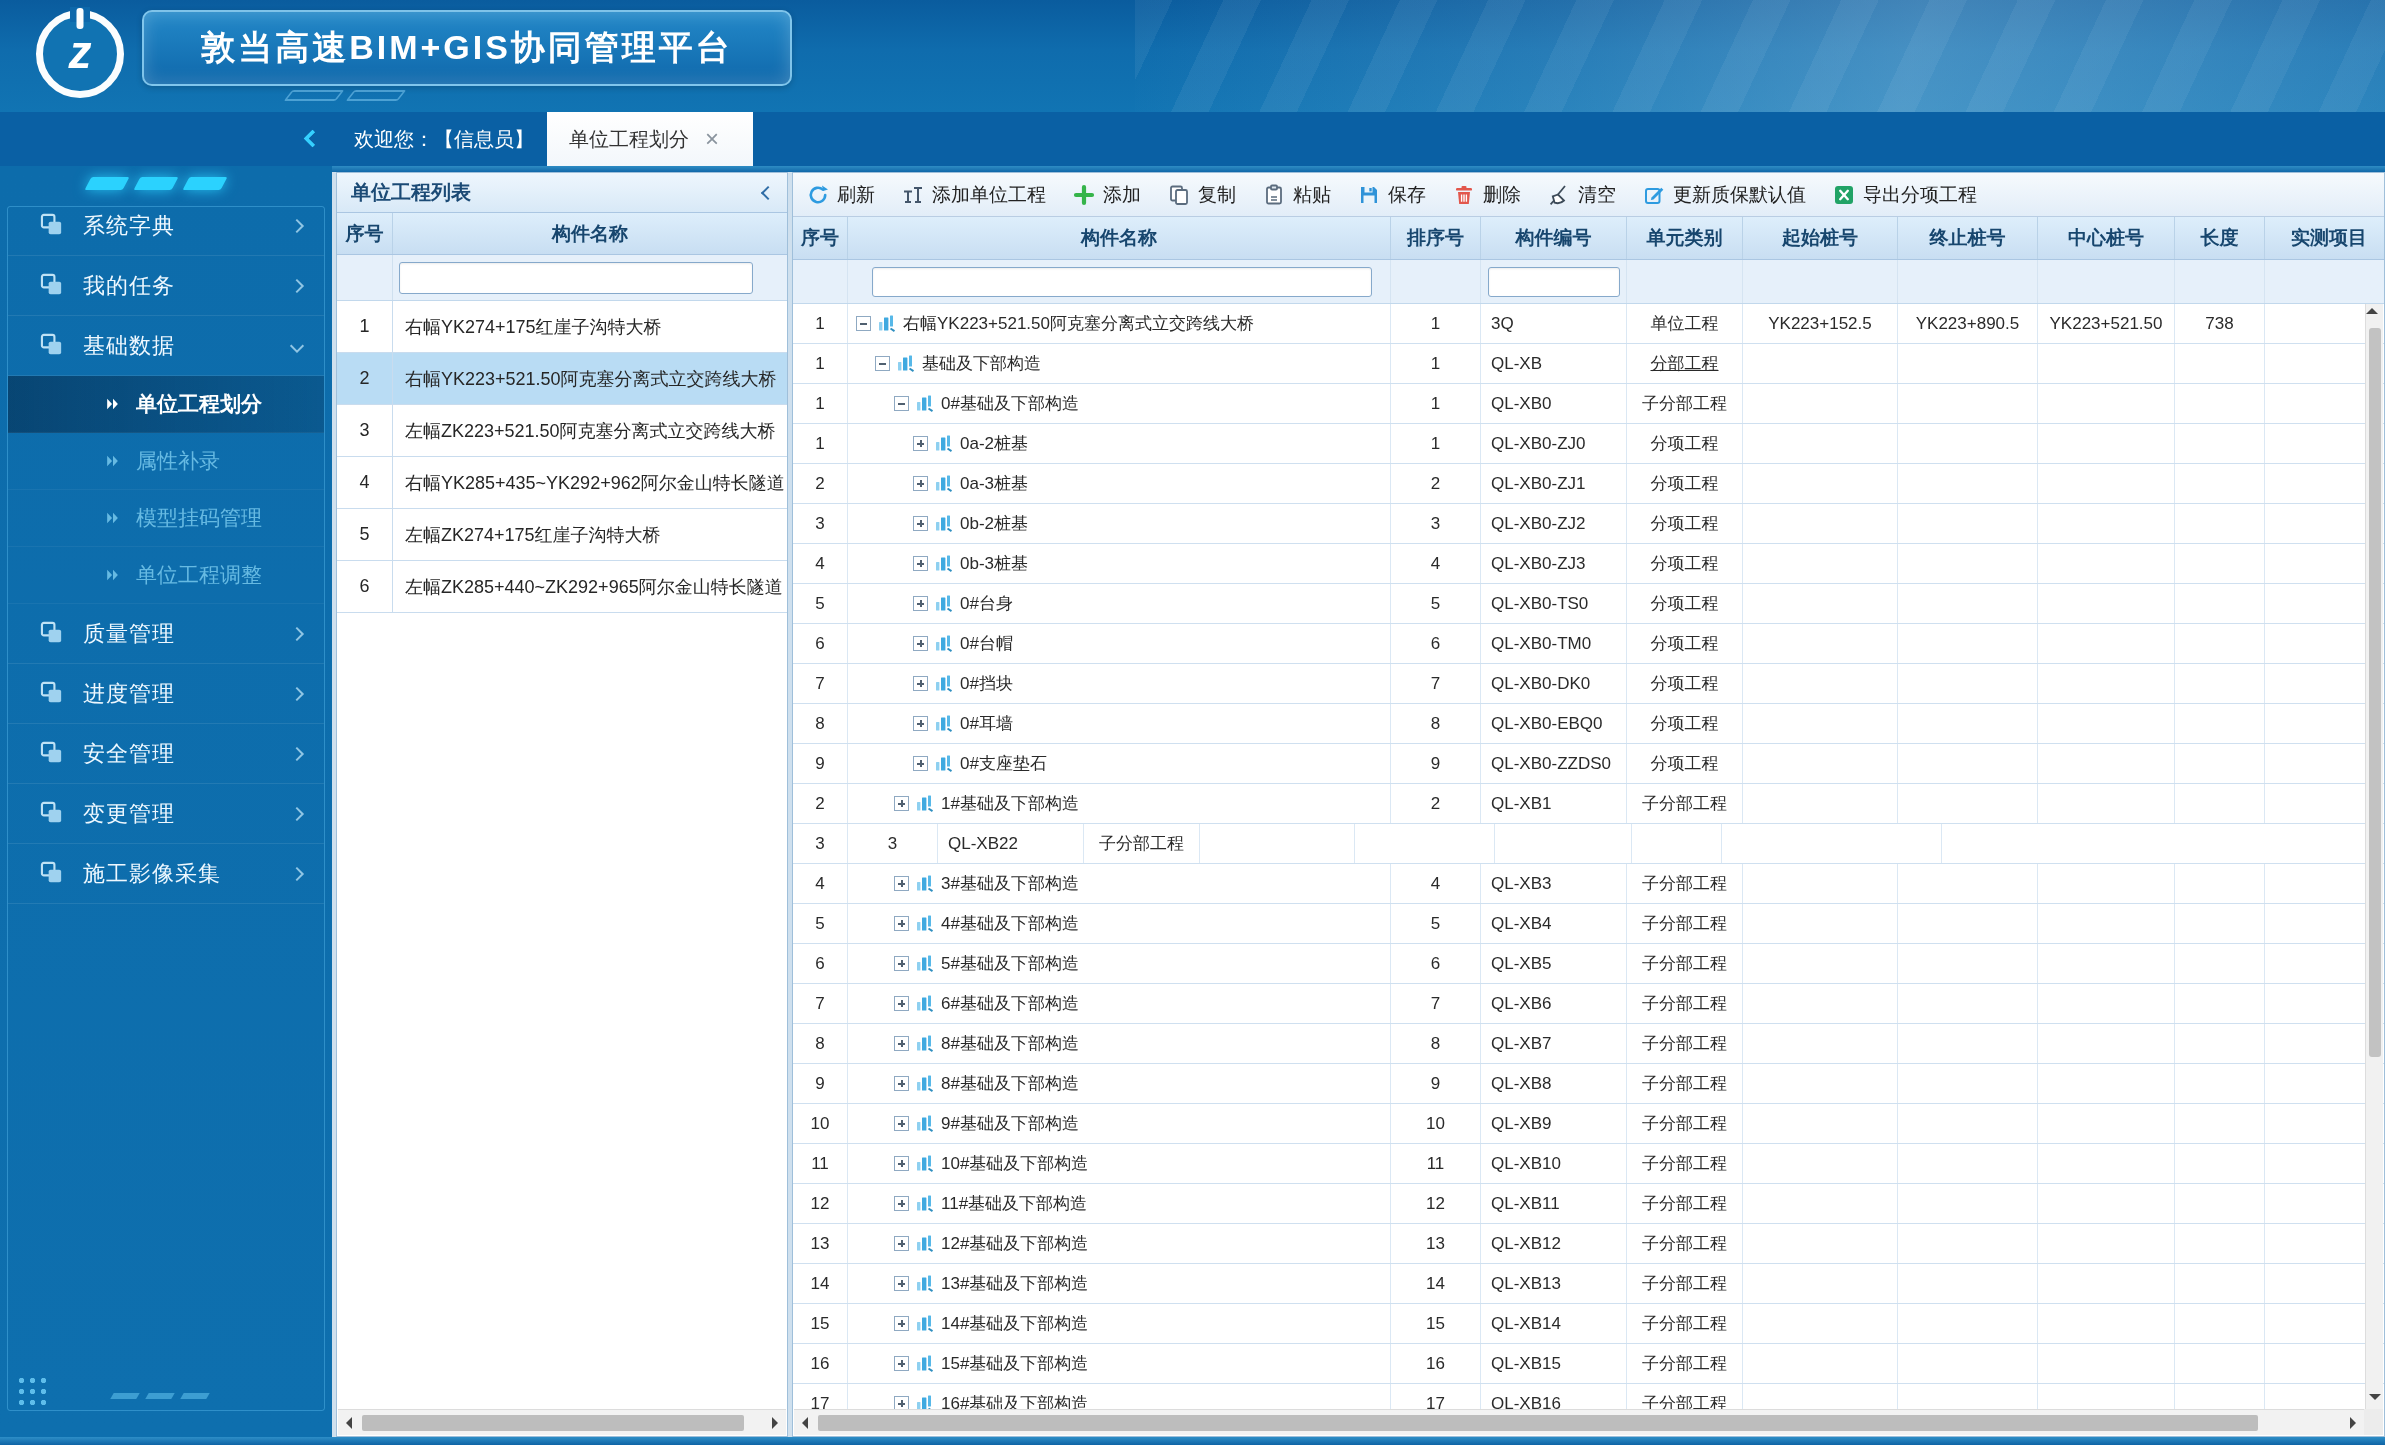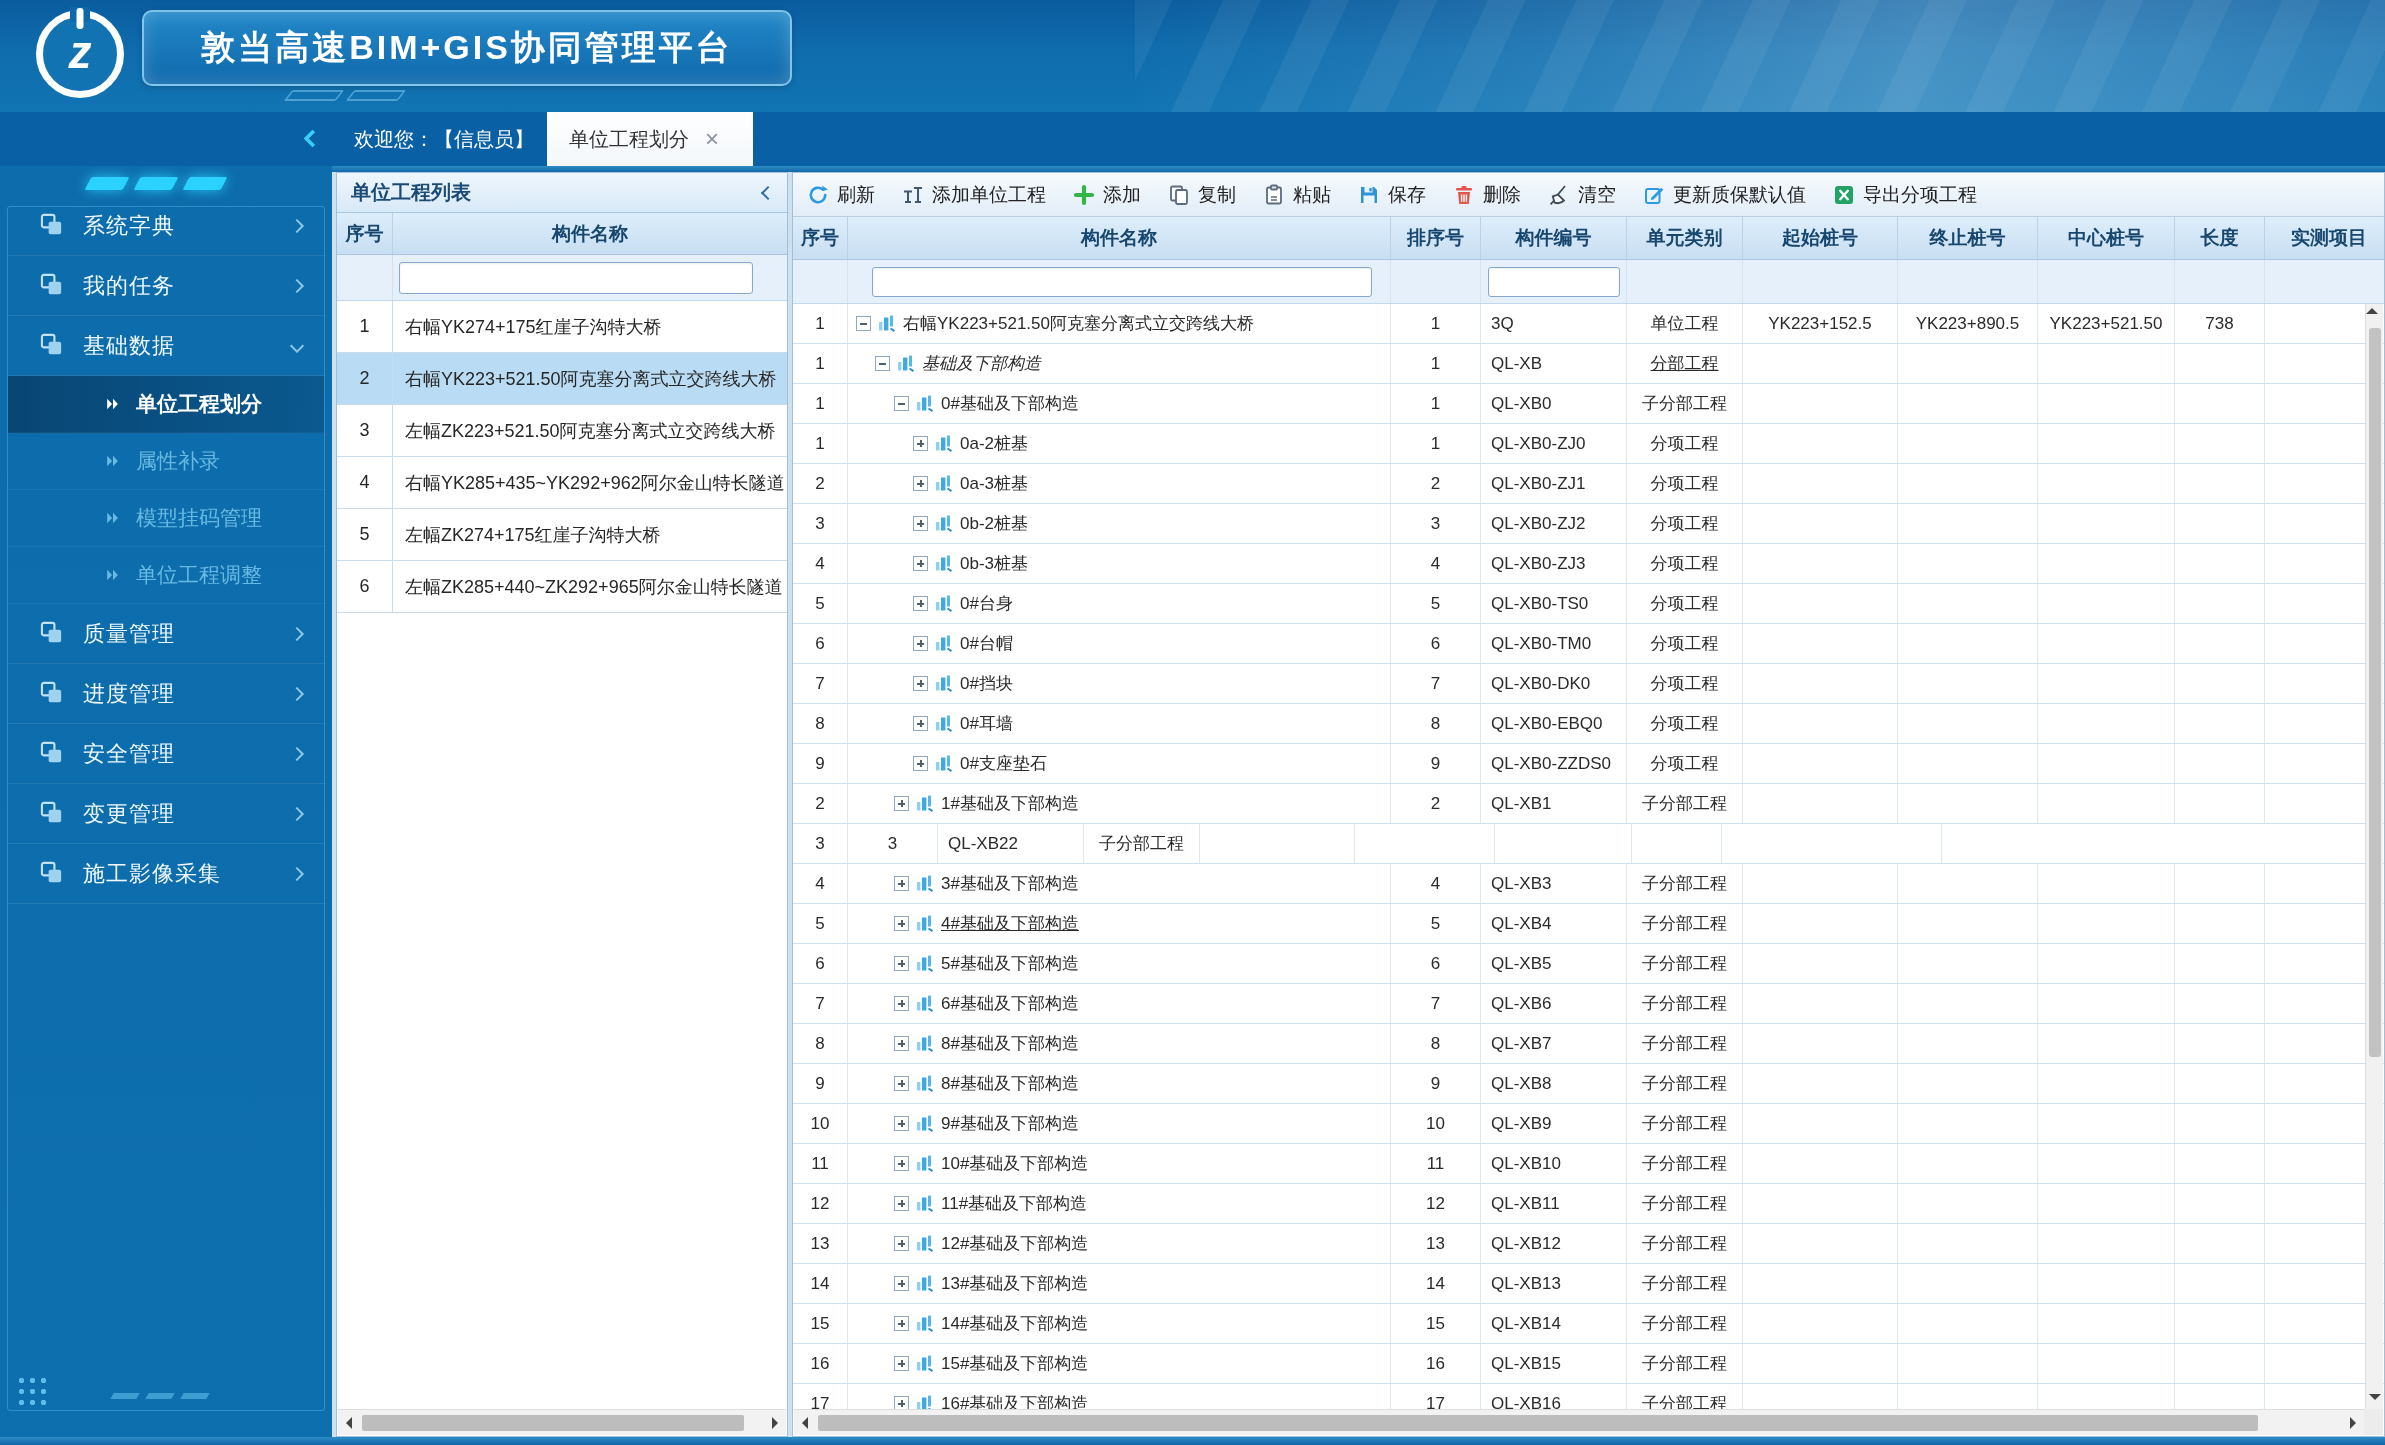--- a/index.html
+++ b/index.html
@@ -498,21 +498,21 @@
           <div class="gc code" style="width: 146px;">3Q</div>
           <div class="gc " style="width: 116px;">单位工程</div>
           <div class="gc " style="width: 155px;">YK223+152.5</div>
           <div class="gc " style="width: 140px;">YK223+890.5</div>
           <div class="gc " style="width: 137px;">YK223+521.50</div>
           <div class="gc " style="width: 90px;">738</div>
           <div class="gc " style="width: 220px;"></div>
         </div>
         <div class="grow">
           <div class="gc " style="width: 55px;">1</div>
-          <div class="gc name" style="width: 543px; padding-left: 27px; font-style: italic;">
+          <div class="gc name" style="width: 543px; padding-left: 27px;">
             <span class="toggle"></span>
             <span style="display: flex;">
               <svg width="19" height="17" viewBox="0 0 19 17" class="baricon">
                 <rect x="1" y="7" width="3.4" height="8.5" rx="0.5" fill="#8ed0f0"></rect>
                 <rect x="6" y="2.5" width="4.4" height="13" rx="0.5" fill="#3fa9e0"></rect>
                 <rect x="12" y="0.5" width="3" height="11" rx="0.5" fill="#57b8e8"></rect>
                 <path d="M12.5 13.5 l4 2.6" stroke="#2f8fc0" stroke-width="2"></path>
               </svg>
             </span>
             <span>基础及下部构造</span>
@@ -808,21 +808,21 @@
           <div class="gc code" style="width: 146px;">QL-XB3</div>
           <div class="gc " style="width: 116px;">子分部工程</div>
           <div class="gc " style="width: 155px;"></div>
           <div class="gc " style="width: 140px;"></div>
           <div class="gc " style="width: 137px;"></div>
           <div class="gc " style="width: 90px;"></div>
           <div class="gc " style="width: 220px;"></div>
         </div>
         <div class="grow">
           <div class="gc " style="width: 55px;">5</div>
-          <div class="gc name" style="width: 543px; padding-left: 46px; text-decoration: underline;">
+          <div class="gc name" style="width: 543px; padding-left: 46px;">
             <span class="toggle closed"></span>
             <span style="display: flex;">
               <svg width="19" height="17" viewBox="0 0 19 17" class="baricon">
                 <rect x="1" y="7" width="3.4" height="8.5" rx="0.5" fill="#8ed0f0"></rect>
                 <rect x="6" y="2.5" width="4.4" height="13" rx="0.5" fill="#3fa9e0"></rect>
                 <rect x="12" y="0.5" width="3" height="11" rx="0.5" fill="#57b8e8"></rect>
                 <path d="M12.5 13.5 l4 2.6" stroke="#2f8fc0" stroke-width="2"></path>
               </svg>
             </span>
             <span>4#基础及下部构造</span>

